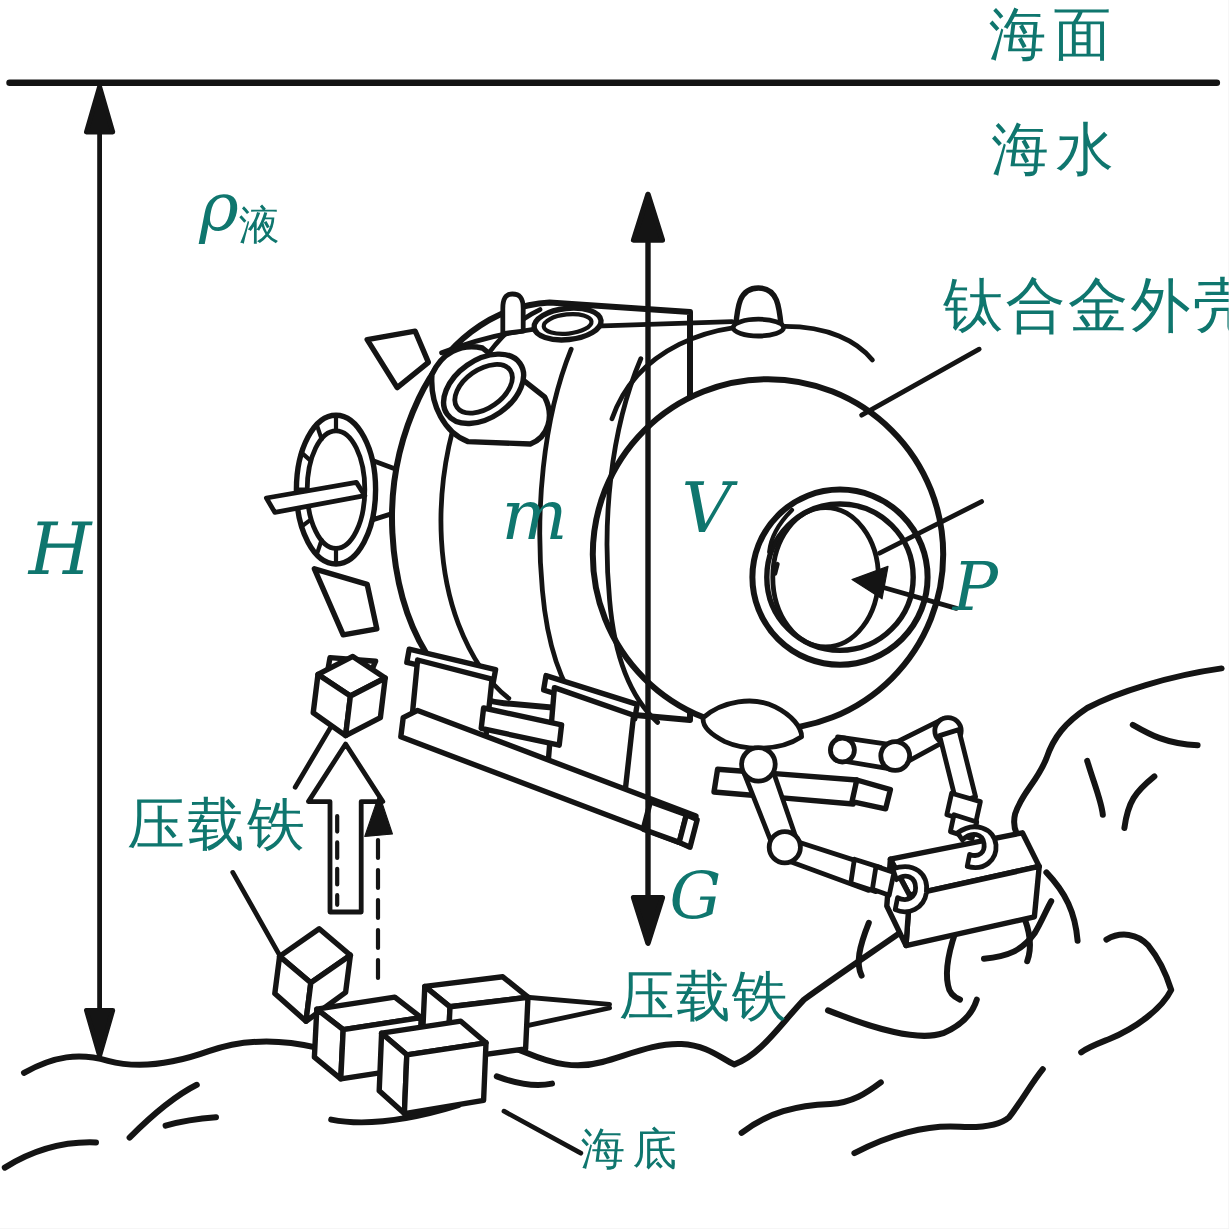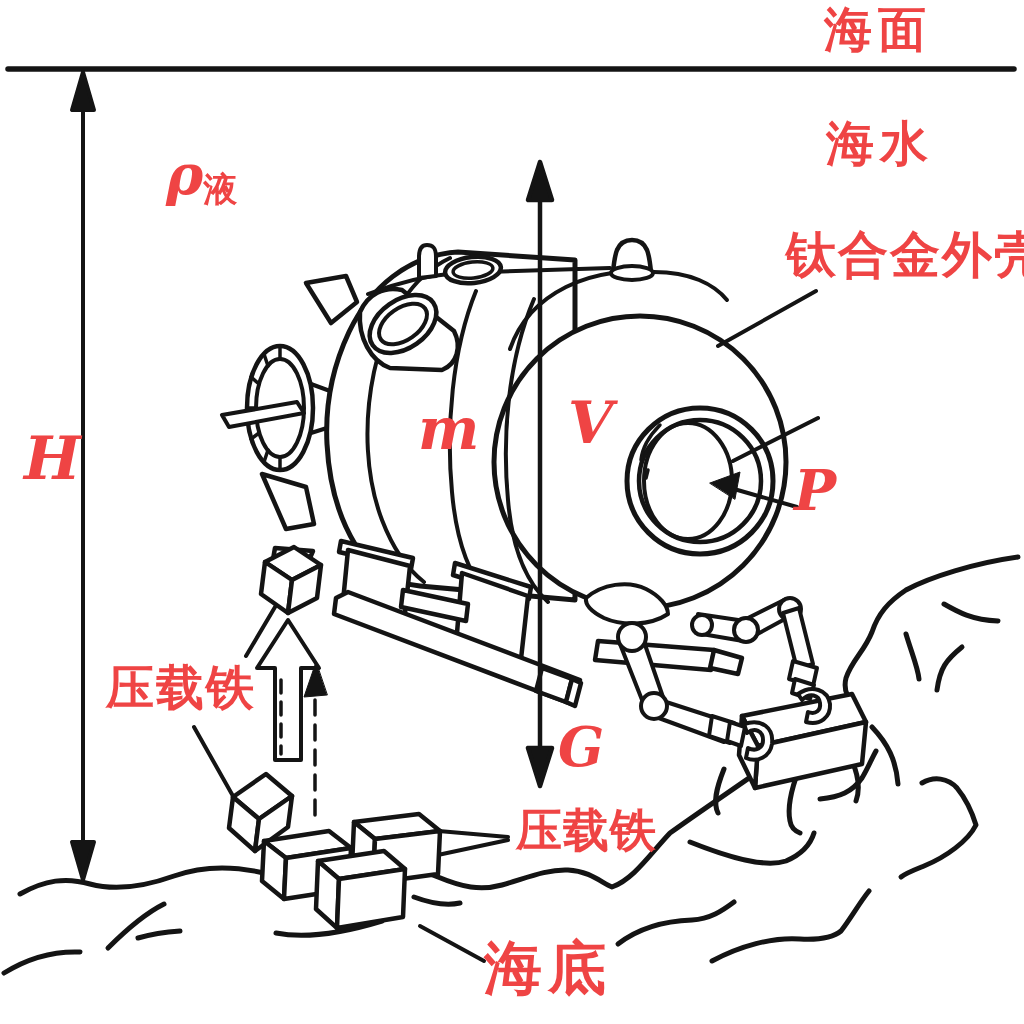--- a/index.html
+++ b/index.html
@@ -3,23 +3,22 @@
 <meta charset="utf-8">
 <style>
   html,body{margin:0;padding:0;background:#e8e8e8;}
   .stage{
     position:relative;width:1024px;height:1024px;margin:0 auto;
     background:#ffffff;overflow:hidden;
     font-family:"Liberation Serif","DejaVu Serif",serif;
   }
   svg{position:absolute;left:0;top:0;}
   .lbl{
-    position:absolute;line-height:1;white-space:nowrap;color:#ef4444;
+    position:absolute;line-height:1;white-space:nowrap;color:#0f766e;
     font-family:"Liberation Serif","DejaVu Serif",serif;
-    font-weight:bold;
   }
   .it{font-style:italic;font-family:"DejaVu Serif","Liberation Serif",serif;}
   .sub{position:relative;top:0.22em;}
 </style>
 </head>
 <body>
 
 <div class="stage">
 
 <svg width="1024" height="1024" viewBox="0 0 1024 1024" stroke="#141414" fill="none" stroke-linecap="round" stroke-linejoin="round">
@@ -200,35 +199,35 @@
     </g>
     <g>
       <polygon points="318,861 384,851 405,869 339,879"></polygon>
       <polygon points="318,861 339,879 337,928 316,909"></polygon>
       <polygon points="339,879 405,869 403,917 337,928"></polygon>
     </g>
   </g>
 </svg>
 
 <div class="lbl" style="left:824px;top:6px;font-size:48px;letter-spacing:6px;">海面</div>
-<div class="lbl" style="left:826px;top:120px;font-size:48px;letter-spacing:6px;">海水</div>
+<div class="lbl" style="left:826px;top:102px;font-size:48px;letter-spacing:6px;">海水</div>
 
 <div class="lbl" style="left:166px;top:146px;font-size:56px;">
   <span class="it">ρ</span><span class="sub" style="font-size:34px;">液</span>
 </div>
 
 <div class="lbl it" style="left:24px;top:428px;font-size:60px;">H</div>
 
 
 <div class="lbl it" style="left:558px;top:720px;font-size:54px;">G</div>
 
 <div class="lbl it" style="left:418px;top:400px;font-size:58px;">m</div>
 <div class="lbl it" style="left:568px;top:394px;font-size:58px;">V</div>
 <div class="lbl it" style="left:794px;top:462px;font-size:56px;">P</div>
 
 <div class="lbl" style="left:744px;top:230px;font-size:50px;letter-spacing:2px;margin-left:42px;">钛合金外壳</div>
 
 <div class="lbl" style="left:106px;top:664px;font-size:48px;letter-spacing:2px;">压载铁</div>
 <div class="lbl" style="left:516px;top:808px;font-size:46px;letter-spacing:1px;">压载铁</div>
 
-<div class="lbl" style="left:484px;top:940px;font-size:58px;letter-spacing:6px;">海底</div>
+<div class="lbl" style="left:484px;top:940px;font-size:37px;letter-spacing:6px;">海底</div>
 
 </div>
 
 </body></html>

